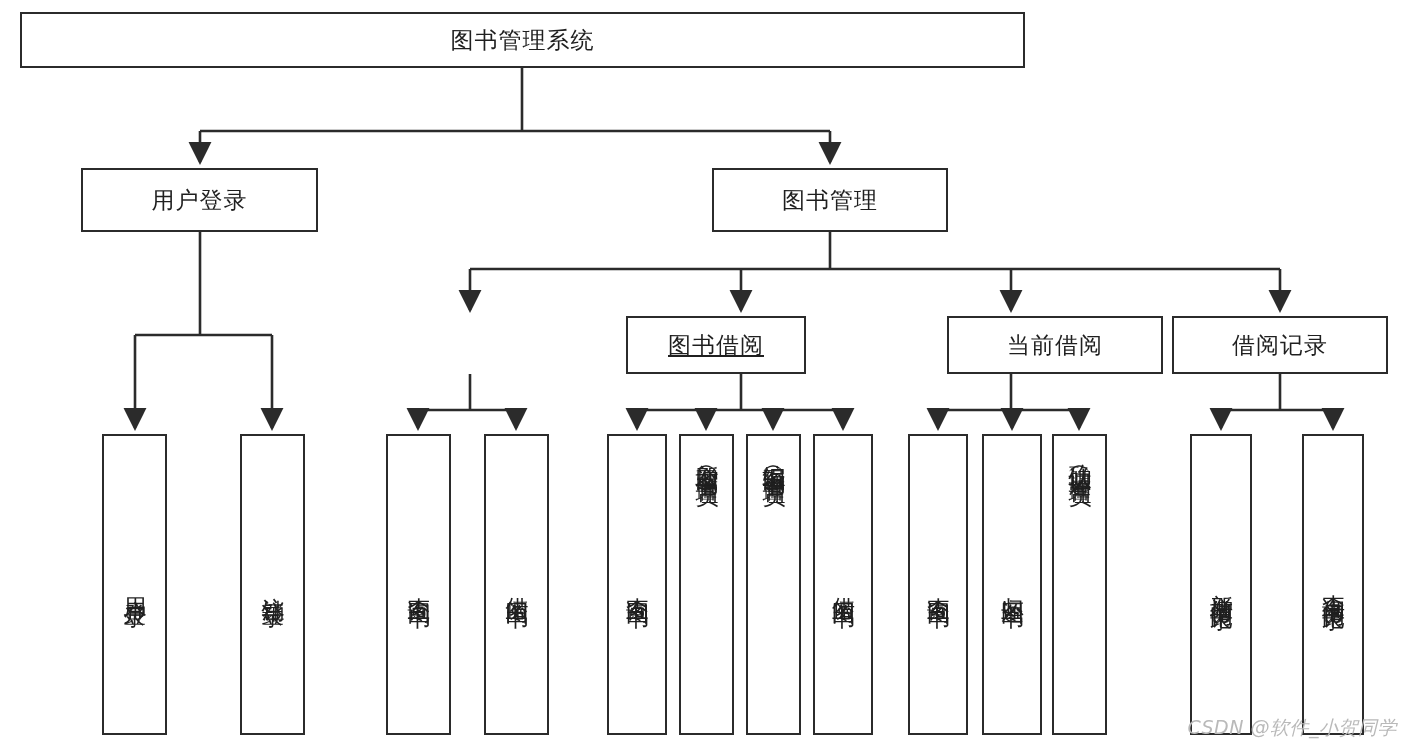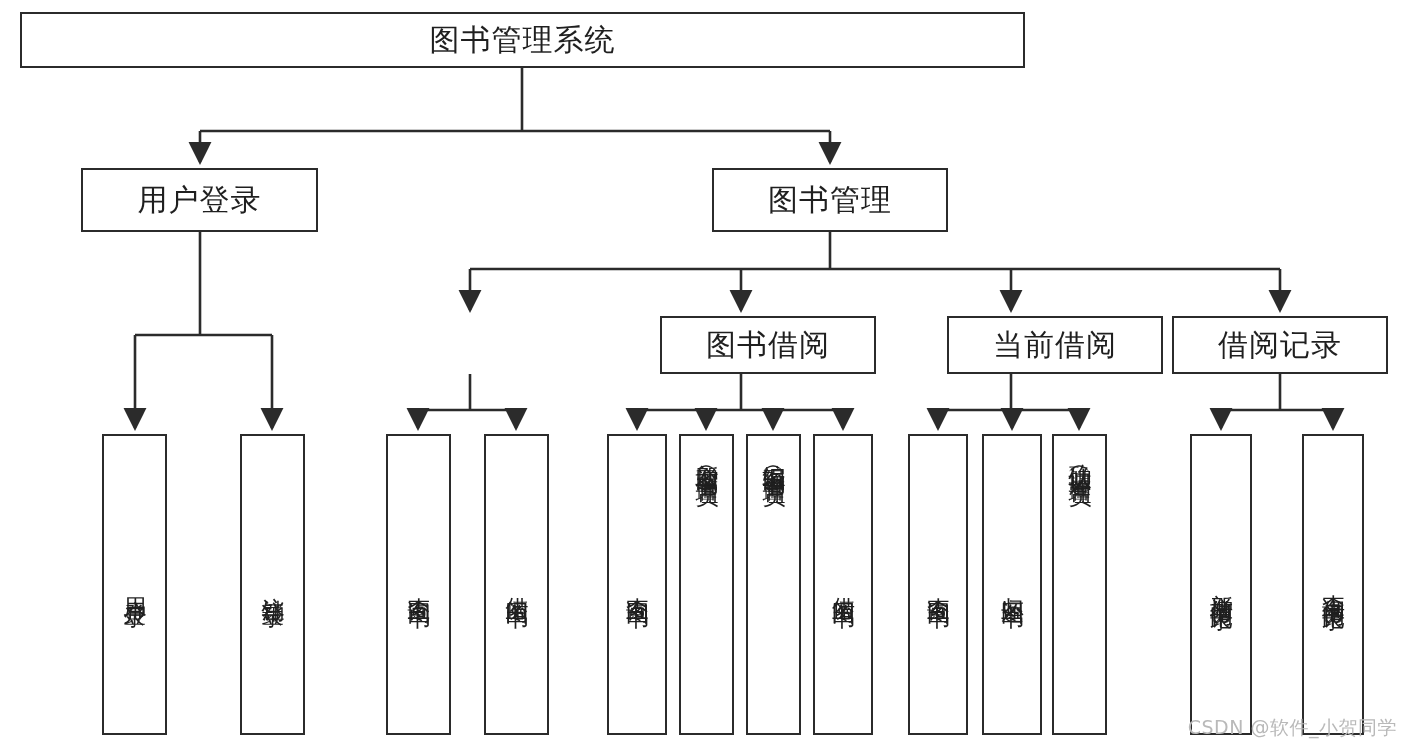--- a/index.html
+++ b/index.html
@@ -25,21 +25,21 @@
     background: #ffffff;
     display: flex;
     align-items: center;
     justify-content: center;
     color: #1f1f1f;
   }
   .node.h {
     
   }
   .node.h .label {
-    font-size: 30px;
+    font-size: 23px;
     line-height: 1.15;
     letter-spacing: 1px;
     white-space: nowrap;
   }
   .node.v {
     align-items: flex-start;
     justify-content: center;
     padding-top: 10px;
   }
   .node.v .label {
@@ -63,20 +63,21 @@
     pointer-events: none;
   }
   .watermark {
     position: absolute;
     right: 8px;
     bottom: 6px;
     font-size: 19px;
     color: #b9b9b9;
     letter-spacing: 0.5px;
     white-space: nowrap;
+    font-style: italic;
   }
 </style>
 </head>
 <body>
 
 <div id="canvas">
 
   <svg class="wires" viewBox="0 0 1405 747" xmlns="http://www.w3.org/2000/svg">
     <defs>
       <marker id="arrow" viewBox="0 0 12 12" refX="10.5" refY="6" markerWidth="9" markerHeight="9" orient="auto-start-reverse">
@@ -135,21 +136,21 @@
     <span class="label">图书管理系统</span>
   </div>
 
   <div class="node h" style="left: 81px; top: 168px; width: 237px; height: 64px;">
     <span class="label">用户登录</span>
   </div>
   <div class="node h" style="left: 712px; top: 168px; width: 236px; height: 64px;">
     <span class="label">图书管理</span>
   </div>
 
-  <div class="node h" style="left: 660px; top: 316px; width: 216px; height: 58px;">
+  <div class="node h" style="left: 626px; top: 316px; width: 180px; height: 58px; text-decoration: underline;">
     <span class="label">图书借阅</span>
   </div>
   <div class="node h" style="left: 903px; top: 316px; width: 216px; height: 58px; margin-left: 44px;">
     <span class="label">当前借阅</span>
   </div>
   <div class="node h" style="left: 1172px; top: 316px; width: 216px; height: 58px;">
     <span class="label">借阅记录</span>
   </div>
 
   <div class="node v mid" style="left: 102px; top: 434px; width: 65px; height: 301px;">

